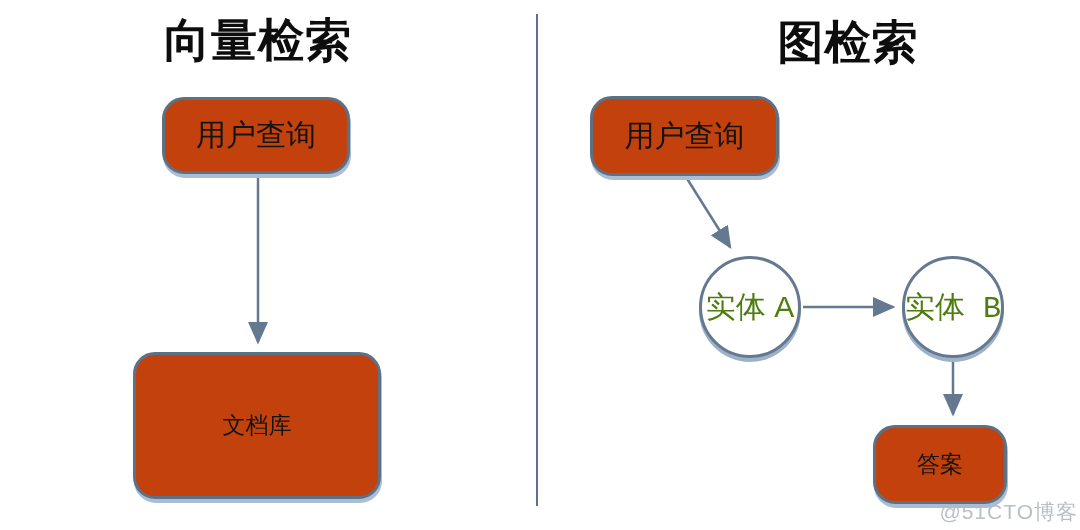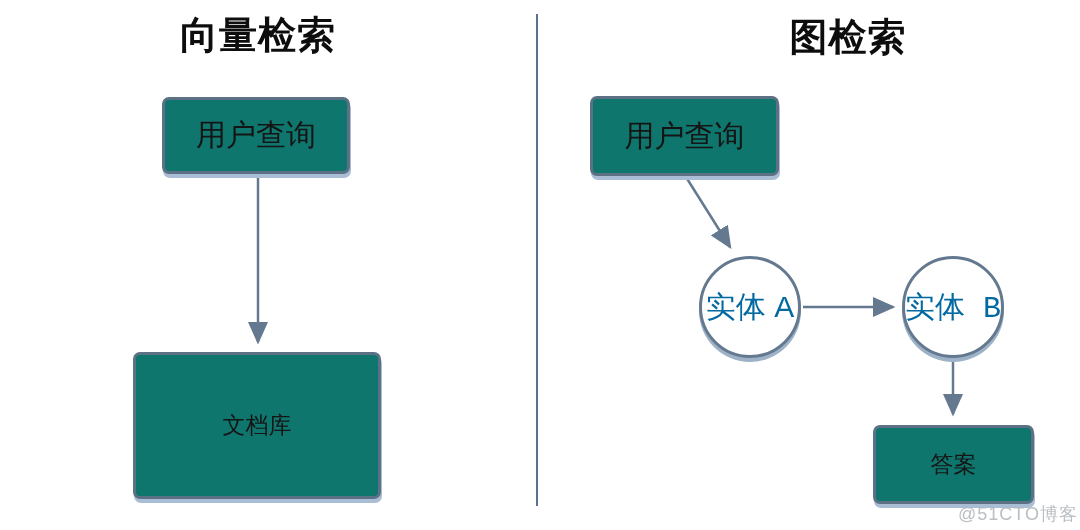--- a/index.html
+++ b/index.html
@@ -6,68 +6,68 @@
   .canvas{
     position:relative;
     width:1080px;height:530px;
     background:#ffffff;
     overflow:hidden;
     font-family:"Liberation Sans","DejaVu Sans",sans-serif;
   }
   .panel-title{
     position:absolute;
     text-align:center;
-    font-size:38px;
+    font-size:46px;
     font-weight:bold;
     color:#0d0d0d;
     letter-spacing:1px;
   }
   .node-box{
     position:absolute;
-    background:#0f766e;
+    background:#c2410c;
     border:3px solid #5d7186;
-    border-radius:7px;
+    border-radius:22px;
     box-shadow:1px 4px 0 #a9bed5;
     display:flex;
     align-items:center;
     justify-content:center;
     font-size:30px;
     color:#141414;
     box-sizing:border-box;
   }
   .node-box.big{font-size:23px;}
   .node-circle{
     position:absolute;
     background:#ffffff;
     border:3px solid #64798f;
     border-radius:50%;
     box-shadow:0 4px 0 #9db1c7;
     display:flex;
     align-items:center;
     justify-content:center;
     font-size:30px;
-    color:#0369a1;
+    color:#4d7c0f;
     box-sizing:border-box;
   }
   .divider{
     position:absolute;
     left:536px;top:14px;
     width:2px;height:492px;
     background:#5a7290;
   }
   .edges-svg{
     position:absolute;
     left:0;top:0;
     pointer-events:none;
   }
   .watermark{
     position:absolute;
     right:2px;
     bottom:4px;
-    font-size:18px;
+    font-size:21px;
     color:rgba(178,184,190,0.9);
     z-index:5;
     letter-spacing:1px;
   }
 </style>
 </head>
 <body>
 
 <div class="canvas">
 
@@ -102,19 +102,19 @@
   </div>
 
   <div class="node-circle" style="left:699px;top:256px;width:102px;height:102px;">
     <span>实体 A</span>
   </div>
 
   <div class="node-circle" style="left:902px;top:256px;width:102px;height:102px;font-family:Liberation Mono, monospace;">
     <span>实体 B</span>
   </div>
 
-  <div class="node-box big" style="left:873px;top:425px;width:161px;height:79px;">
+  <div class="node-box big" style="left:873px;top:425px;width:134px;height:79px;">
     <span>答案</span>
   </div>
 
   <div class="watermark">@51CTO博客</div>
 
 </div>
 
 </body></html>

